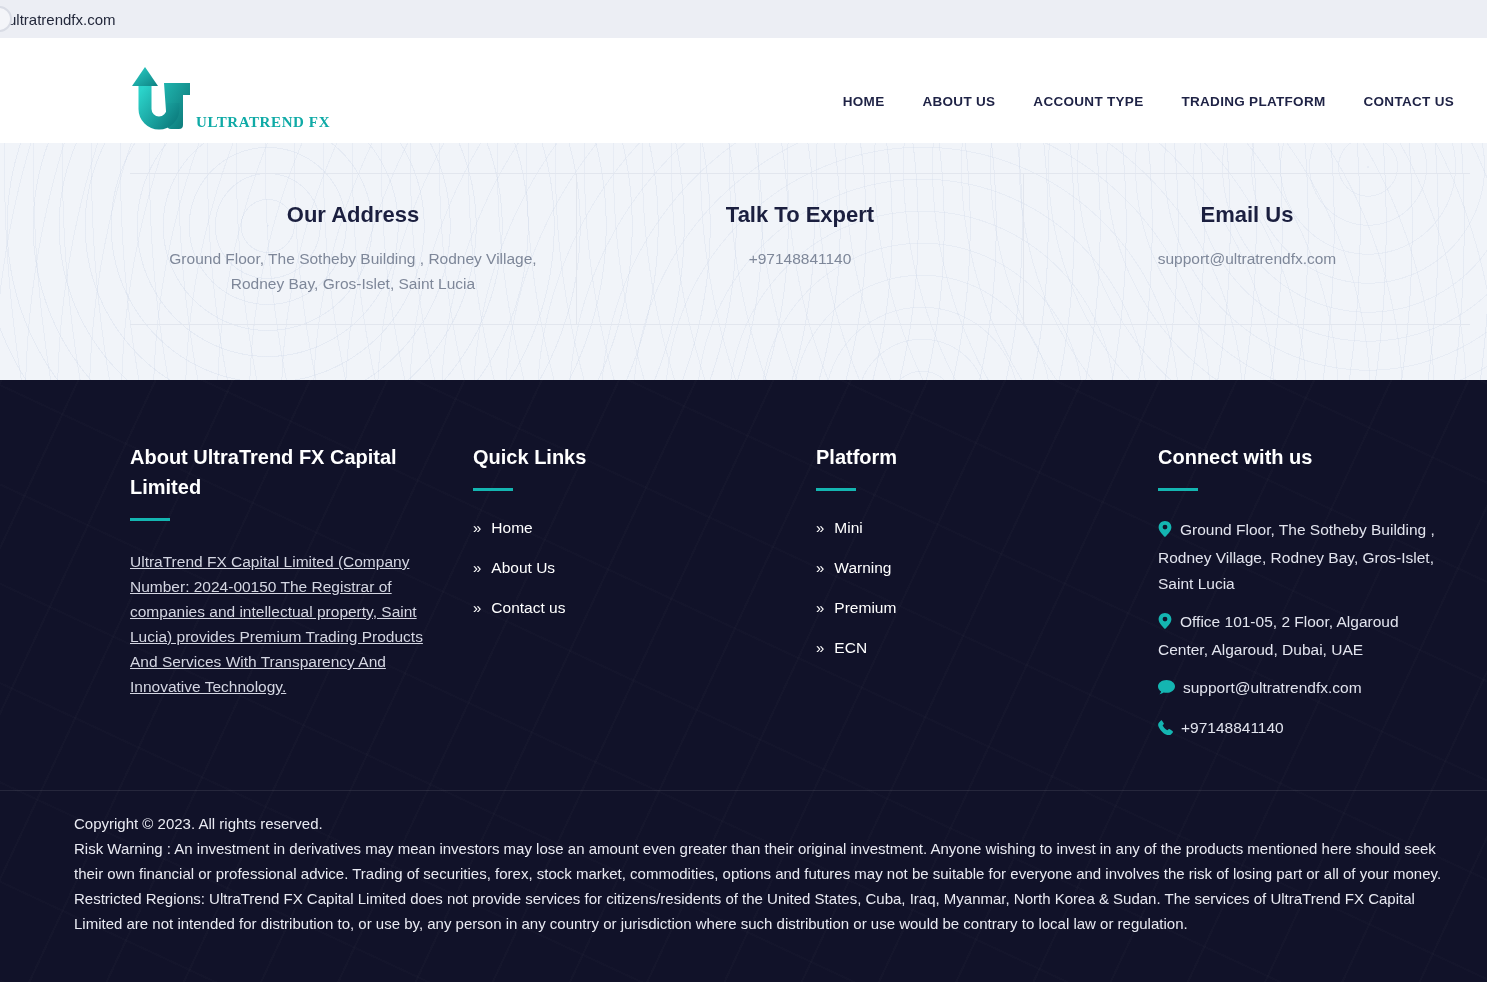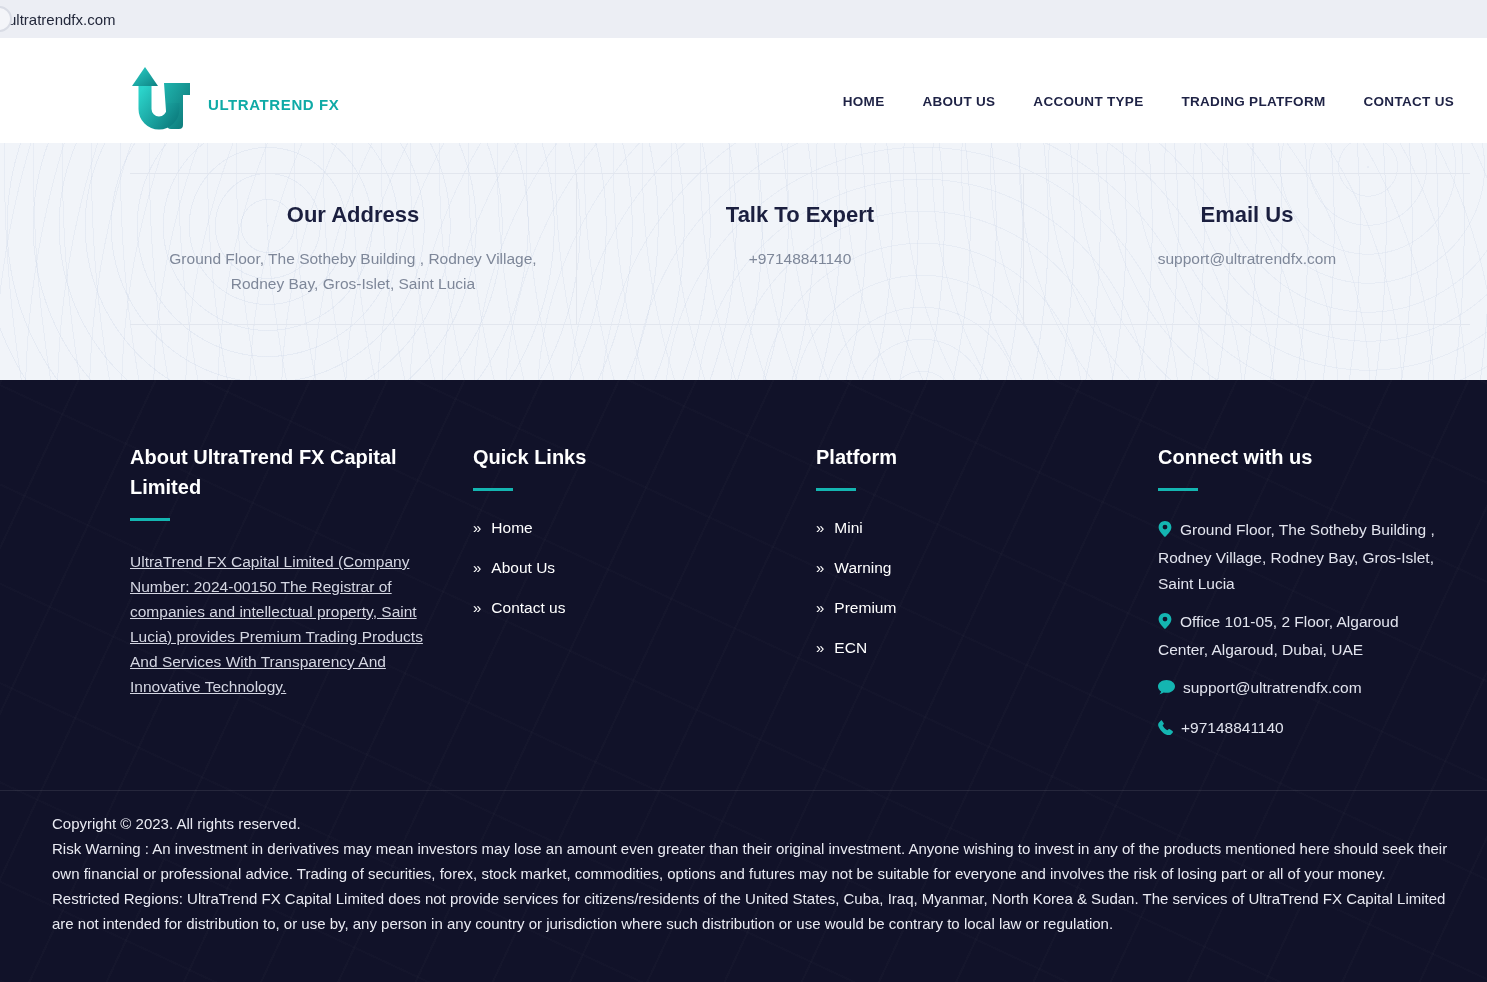--- a/index.html
+++ b/index.html
@@ -16,21 +16,21 @@
     position:absolute; left:-14px; top:6px; width:26px; height:26px;
     border:2px solid #d9dce5; border-radius:50%; background:#f4f5f9;
   }
 
   
   .site-header {
     height:105px; background:#ffffff;
     display:flex; align-items:center; justify-content:space-between;
     padding:14px 33px 0 130px;
   }
-  .logo { display:flex; align-items:center; gap:16px; cursor:pointer; }
+  .logo { display:flex; align-items:flex-end; gap:4px; cursor:pointer;font-family:Liberation Serif, serif; }
   .logo-text { color:#0faaa6; font-size:15px; font-weight:800; letter-spacing:.6px; margin-top:14px; }
   .main-nav { display:flex; gap:38px; margin-top:8px; }
   .main-nav a {
     color:#1e2245; font-size:13.5px; font-weight:700; letter-spacing:.3px;
     text-decoration:none; cursor:pointer; white-space:nowrap;
   }
 
   
   .contact-strip {
     height:237px; background:#f1f4f9; position:relative;
@@ -77,21 +77,21 @@
   }
   .chev { font-size:15px; color:#ffffff; }
   .connect-list { margin-top:26px; max-width:315px; }
   .connect-list p {
     color:#e2e4ee; font-size:15.5px; line-height:26px; margin-bottom:12px; cursor:pointer;
   }
   .cicon { display:inline-block; vertical-align:-2px; margin-right:8px; }
 
   .footer-bottom {
     height:192px; border-top:1px solid rgba(255,255,255,.09);
-    padding:20px 22px 0 52px;
+    padding:20px 22px 0 74px;
     color:#e9eaf2; font-size:15px; line-height:25px;
   }
   .footer-bottom p { margin:0; }
 </style>
 </head>
 <body>
 
 <div class="url-bar">
   <span class="url-circle"></span>
   <span>ultratrendfx.com</span>

